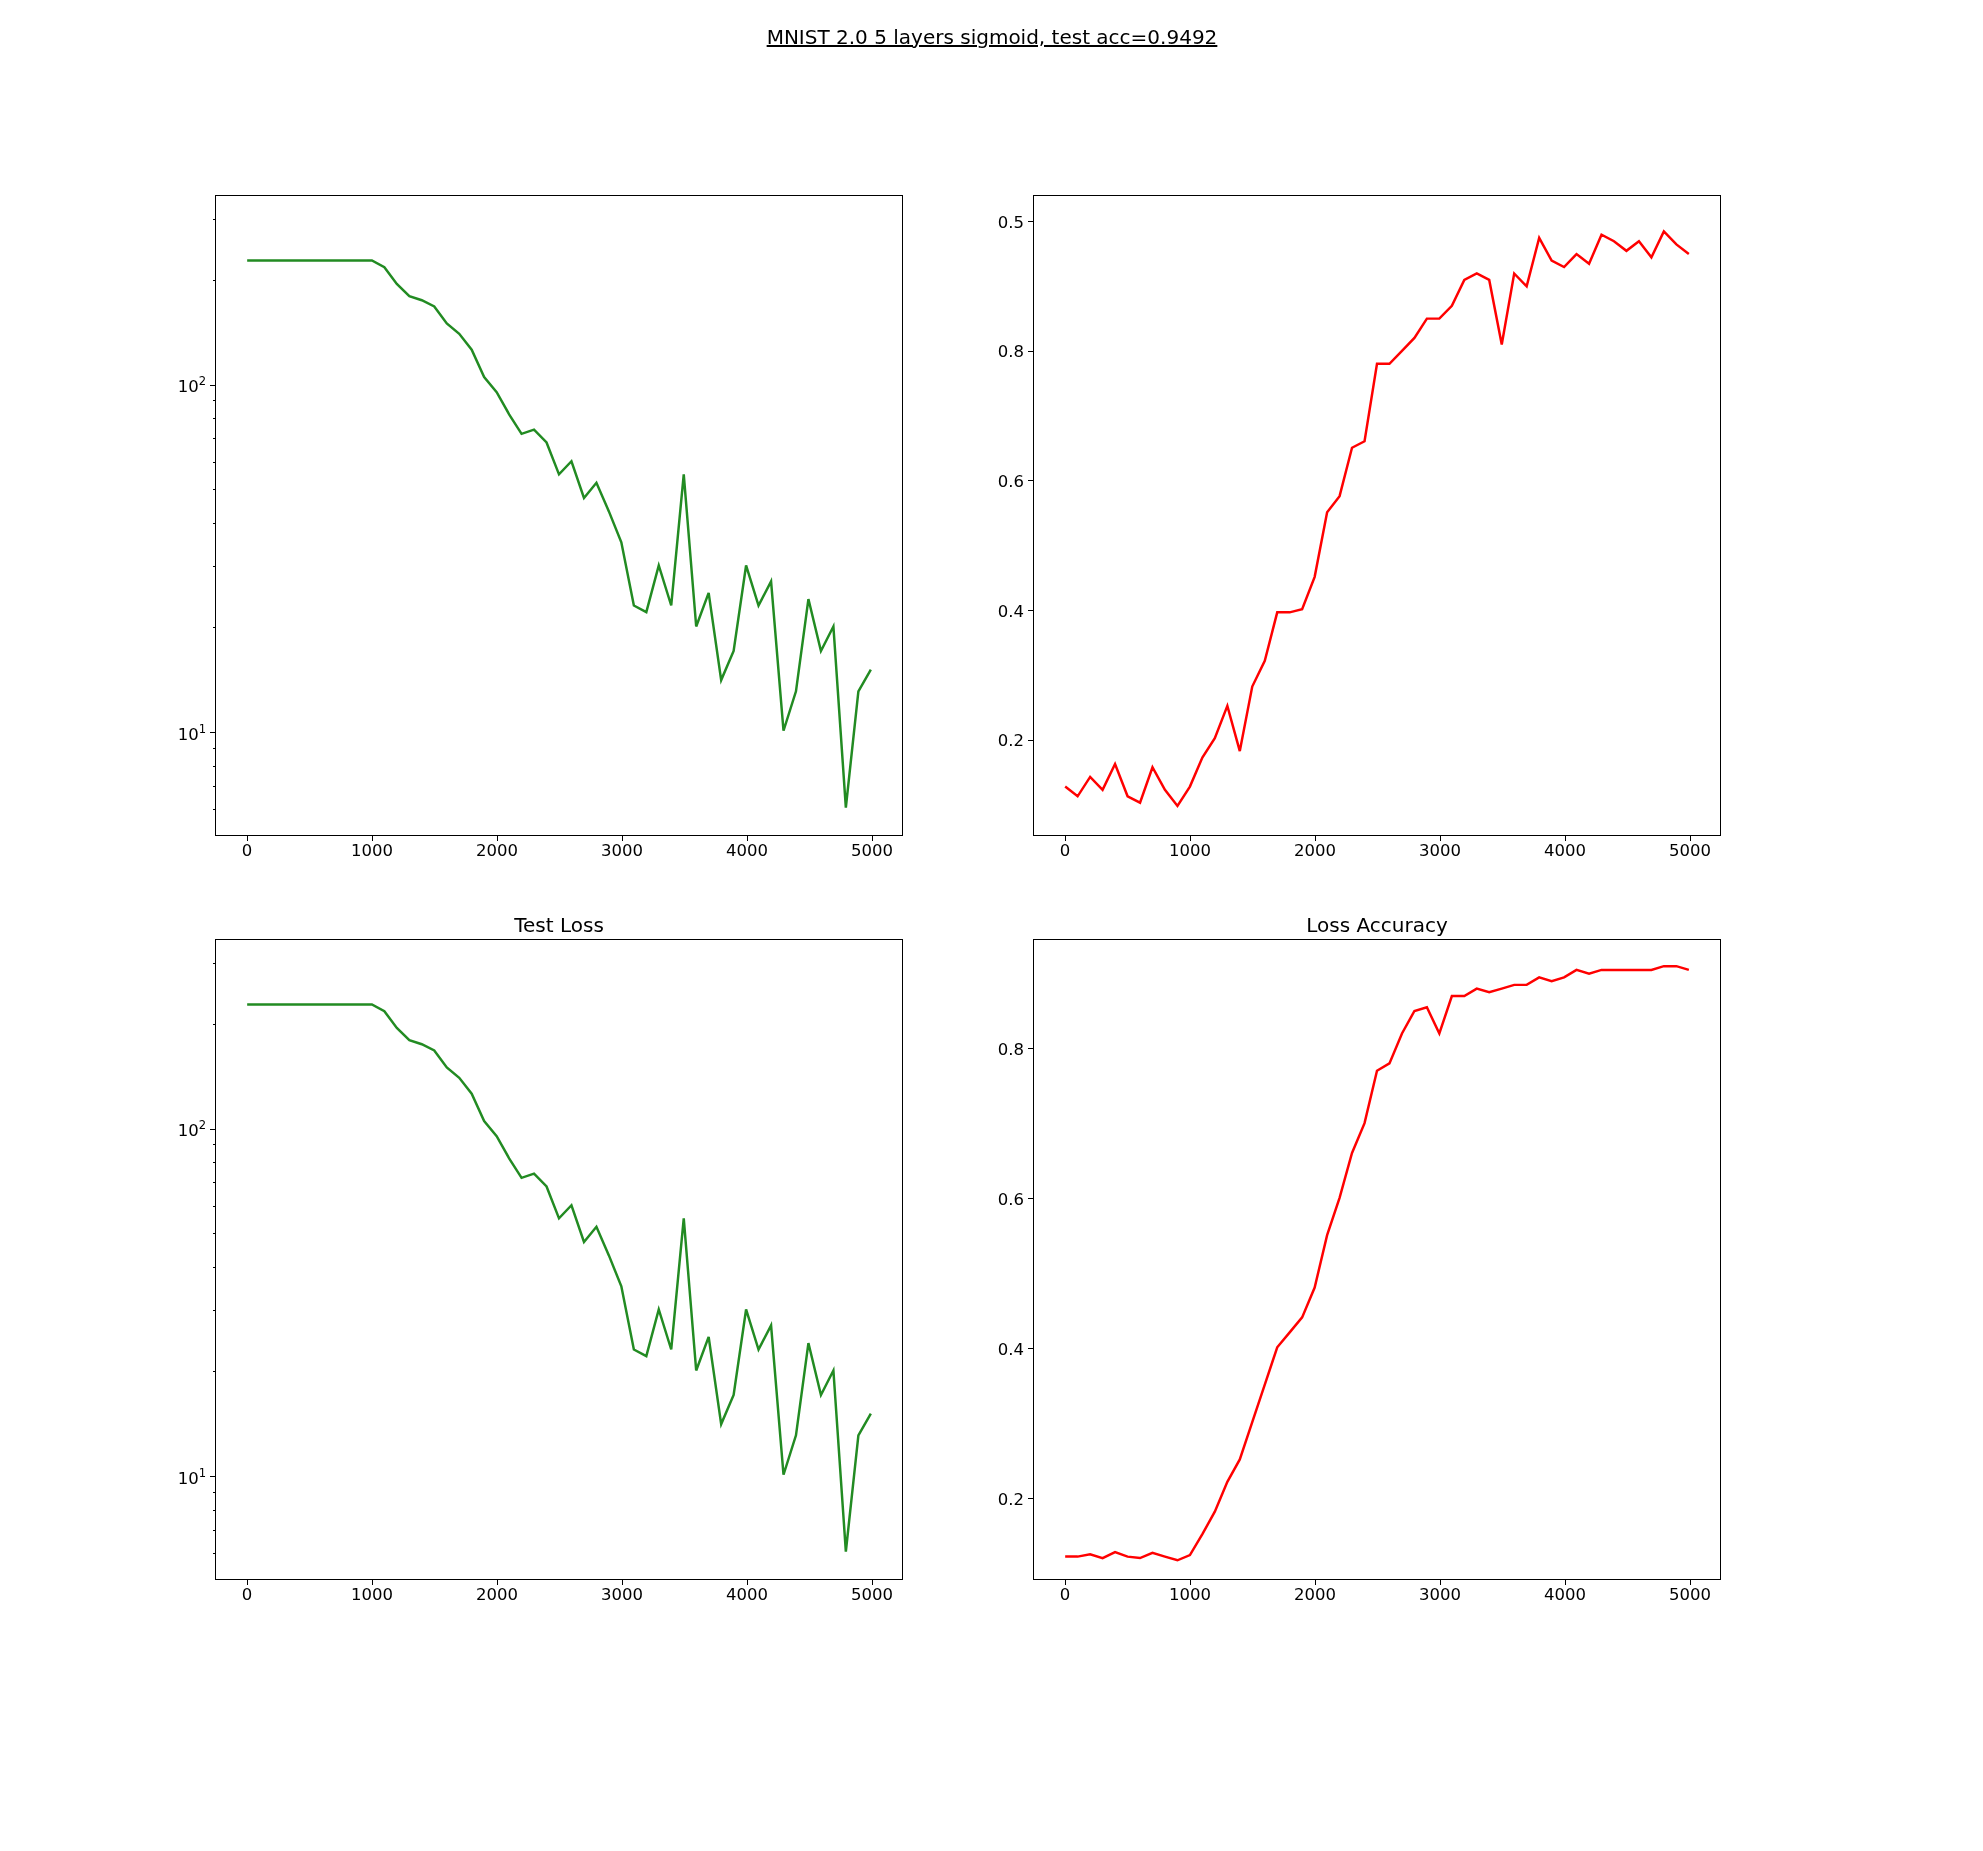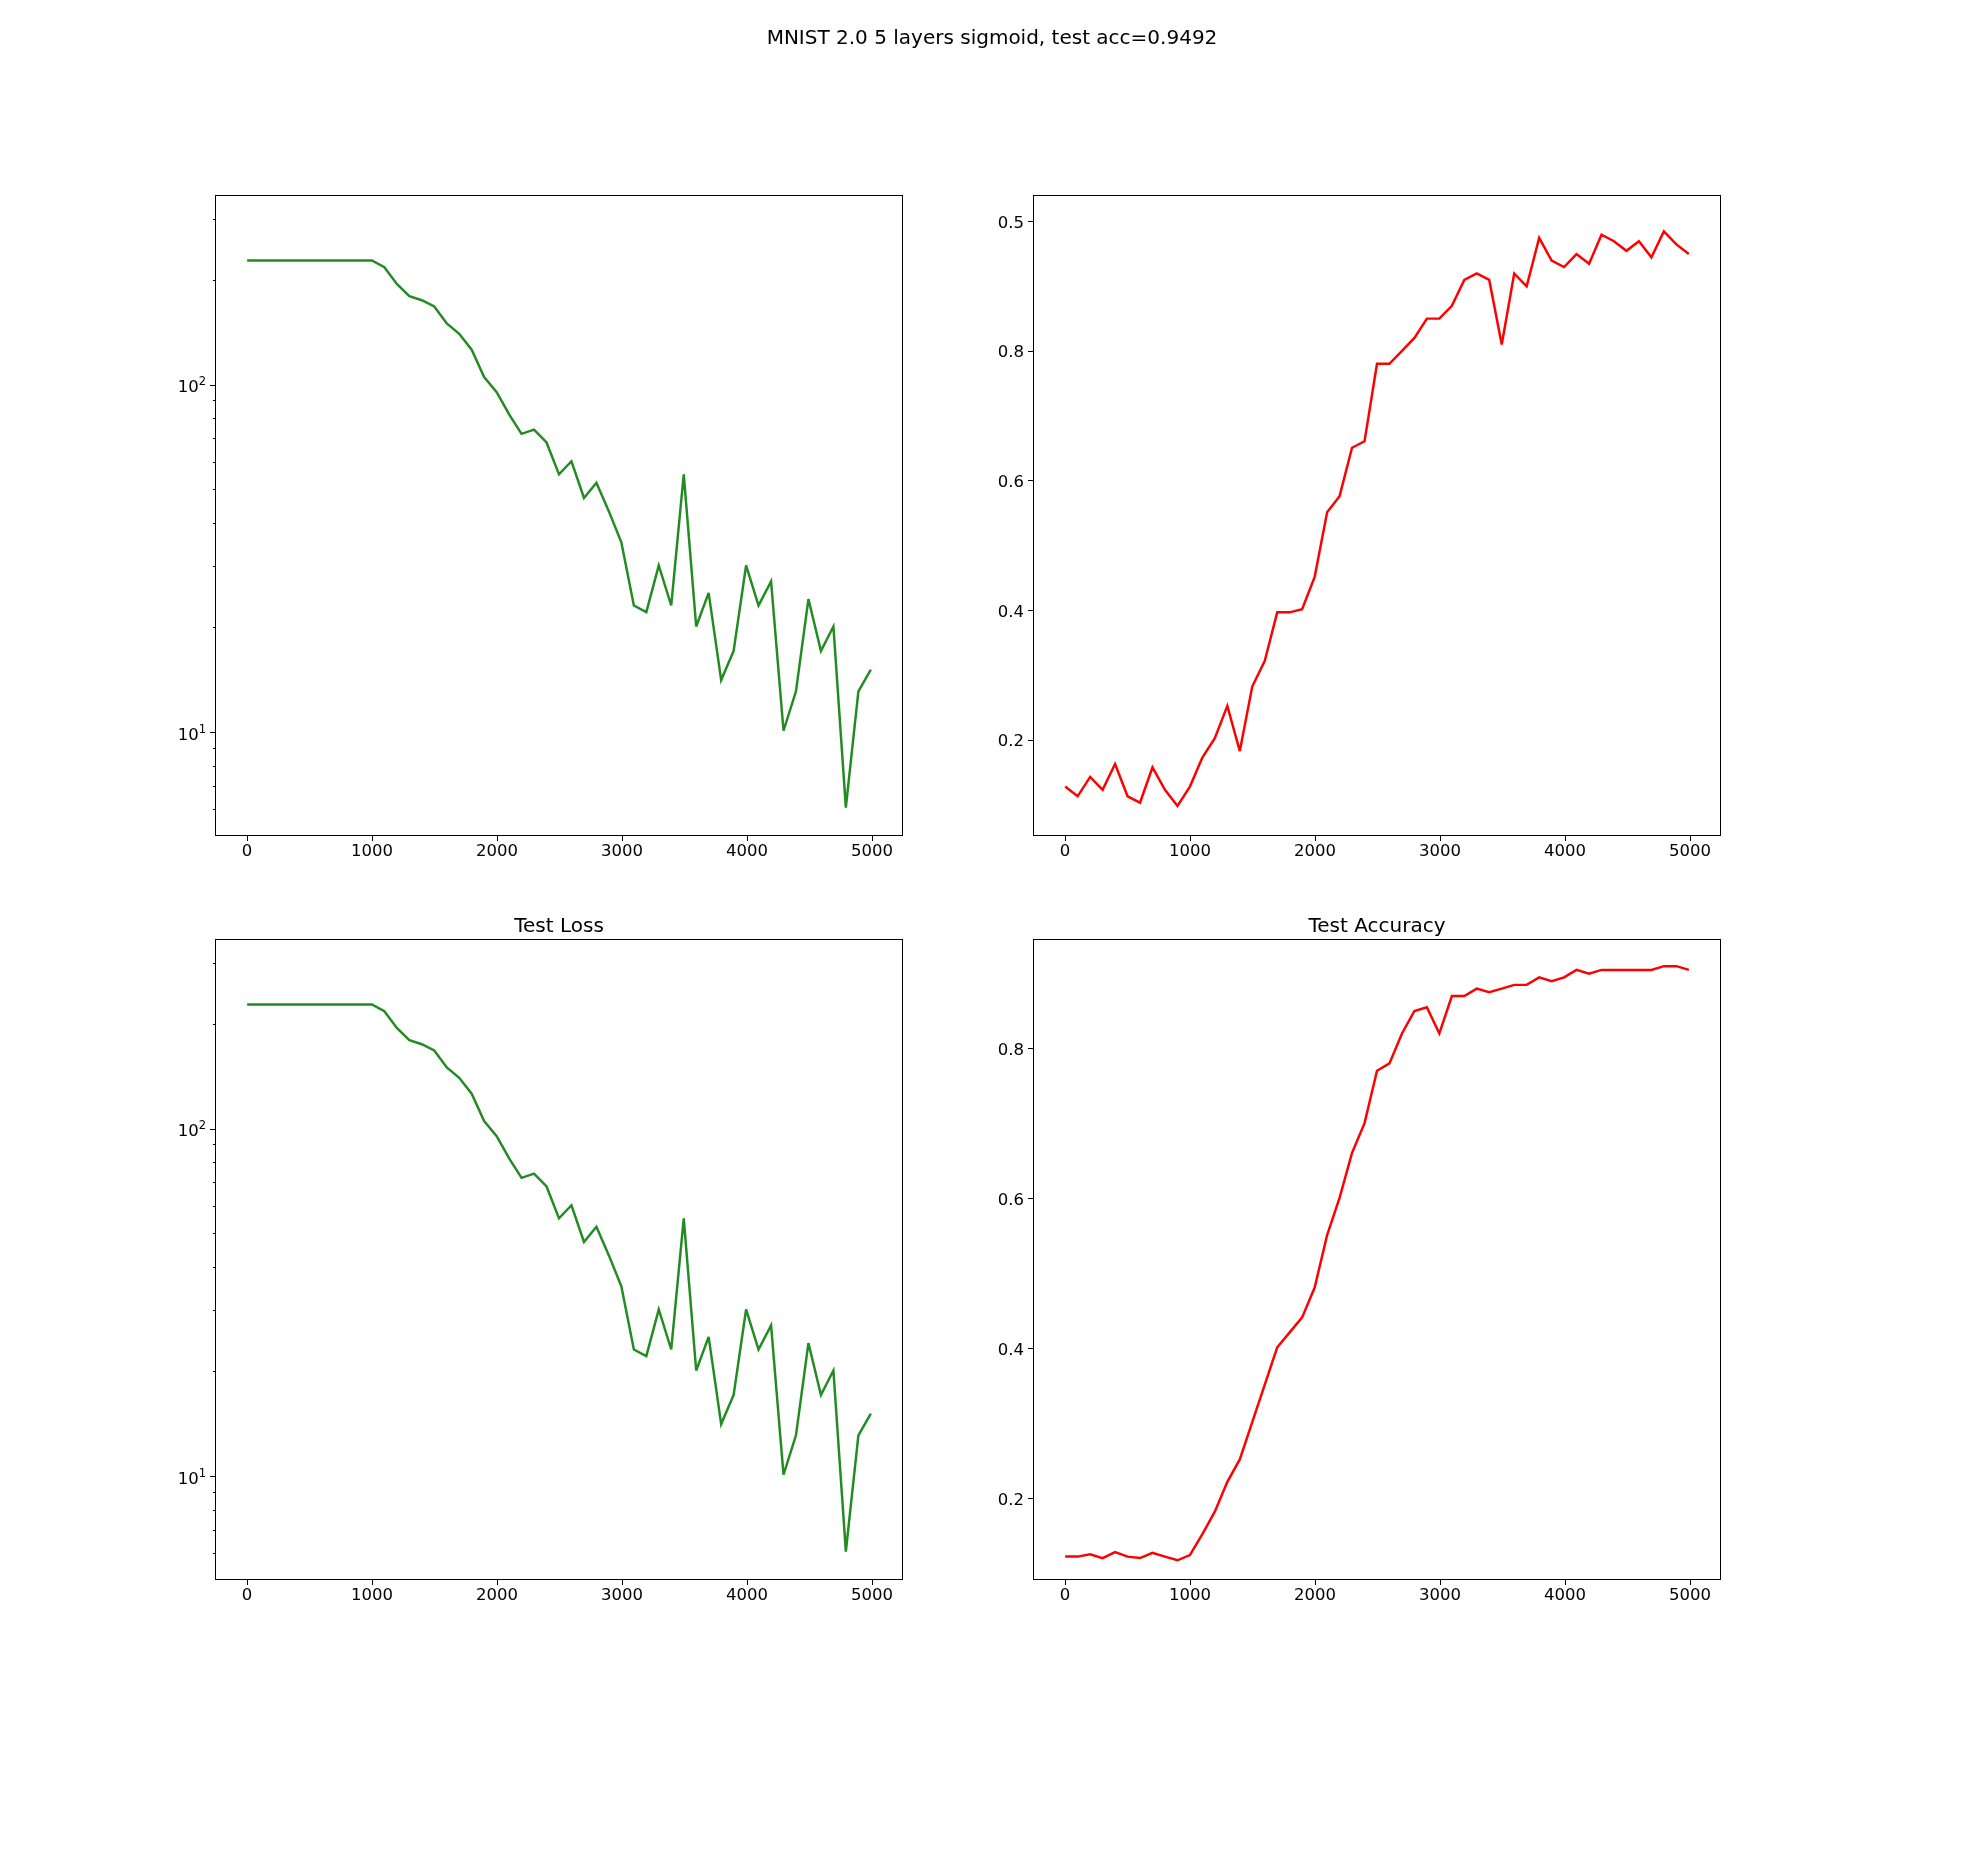--- a/index.html
+++ b/index.html
@@ -15,20 +15,21 @@
     position: relative;
     background: #ffffff;
   }
   .suptitle {
     position: absolute;
     top: 25px;
     left: 0;
     width: 100%;
     text-align: center;
     font-size: 20px;
+    text-decoration: underline;
   }
   .plot {
     position: absolute;
   }
   .plot.top-left    { left: 215px;  top: 195px;  width: 688px; height: 641px; }
   .plot.top-right   { left: 1033px; top: 195px;  width: 688px; height: 641px; }
   .plot.bot-left    { left: 215px;  top: 939px; width: 688px; height: 641px; }
   .plot.bot-right   { left: 1033px; top: 939px; width: 688px; height: 641px; }
   .axes {
     position: absolute;
@@ -208,16 +209,16 @@
         <div class="tickmark yl" style="top: 408px;"></div>
         <div class="ytick" style="top: 409px;">0.4</div>
         <div class="tickmark yl" style="top: 258px;"></div>
         <div class="ytick" style="top: 259px;">0.6</div>
         <div class="tickmark yl" style="top: 108px;"></div>
         <div class="ytick" style="top: 109px;">0.8</div>
         <svg class="dataline" viewBox="0 0 832 776" preserveAspectRatio="none">
           <polyline points="37.8,748.8 52.9,748.8 68.1,746.0 83.2,750.6 98.3,743.3 113.5,748.8 128.6,750.6 143.7,744.2 158.8,748.8 174.0,753.3 189.1,747.0 204.2,721.5 219.3,694.3 234.5,658.0 249.6,630.8 264.7,585.4 279.9,540.0 295.0,494.6 310.1,476.5 325.2,458.3 340.4,422.0 355.5,358.5 370.6,313.1 385.7,258.7 400.9,222.4 416.0,158.8 431.1,149.8 446.3,113.5 461.4,86.2 476.5,81.7 491.6,113.5 506.8,68.1 521.9,68.1 537.0,59.0 552.1,63.5 567.3,59.0 582.4,54.5 597.5,54.5 612.7,45.4 627.8,49.9 642.9,45.4 658.0,36.3 673.2,40.8 688.3,36.3 703.4,36.3 718.5,36.3 733.7,36.3 748.8,36.3 763.9,31.8 779.1,31.8 794.2,36.3" stroke="#ff0000"></polyline>
         </svg>
       </div>
-      <div class="title">Test Accuracy</div>
+      <div class="title">Loss Accuracy</div>
     </div>
 </div>
 
 
 </body></html>

